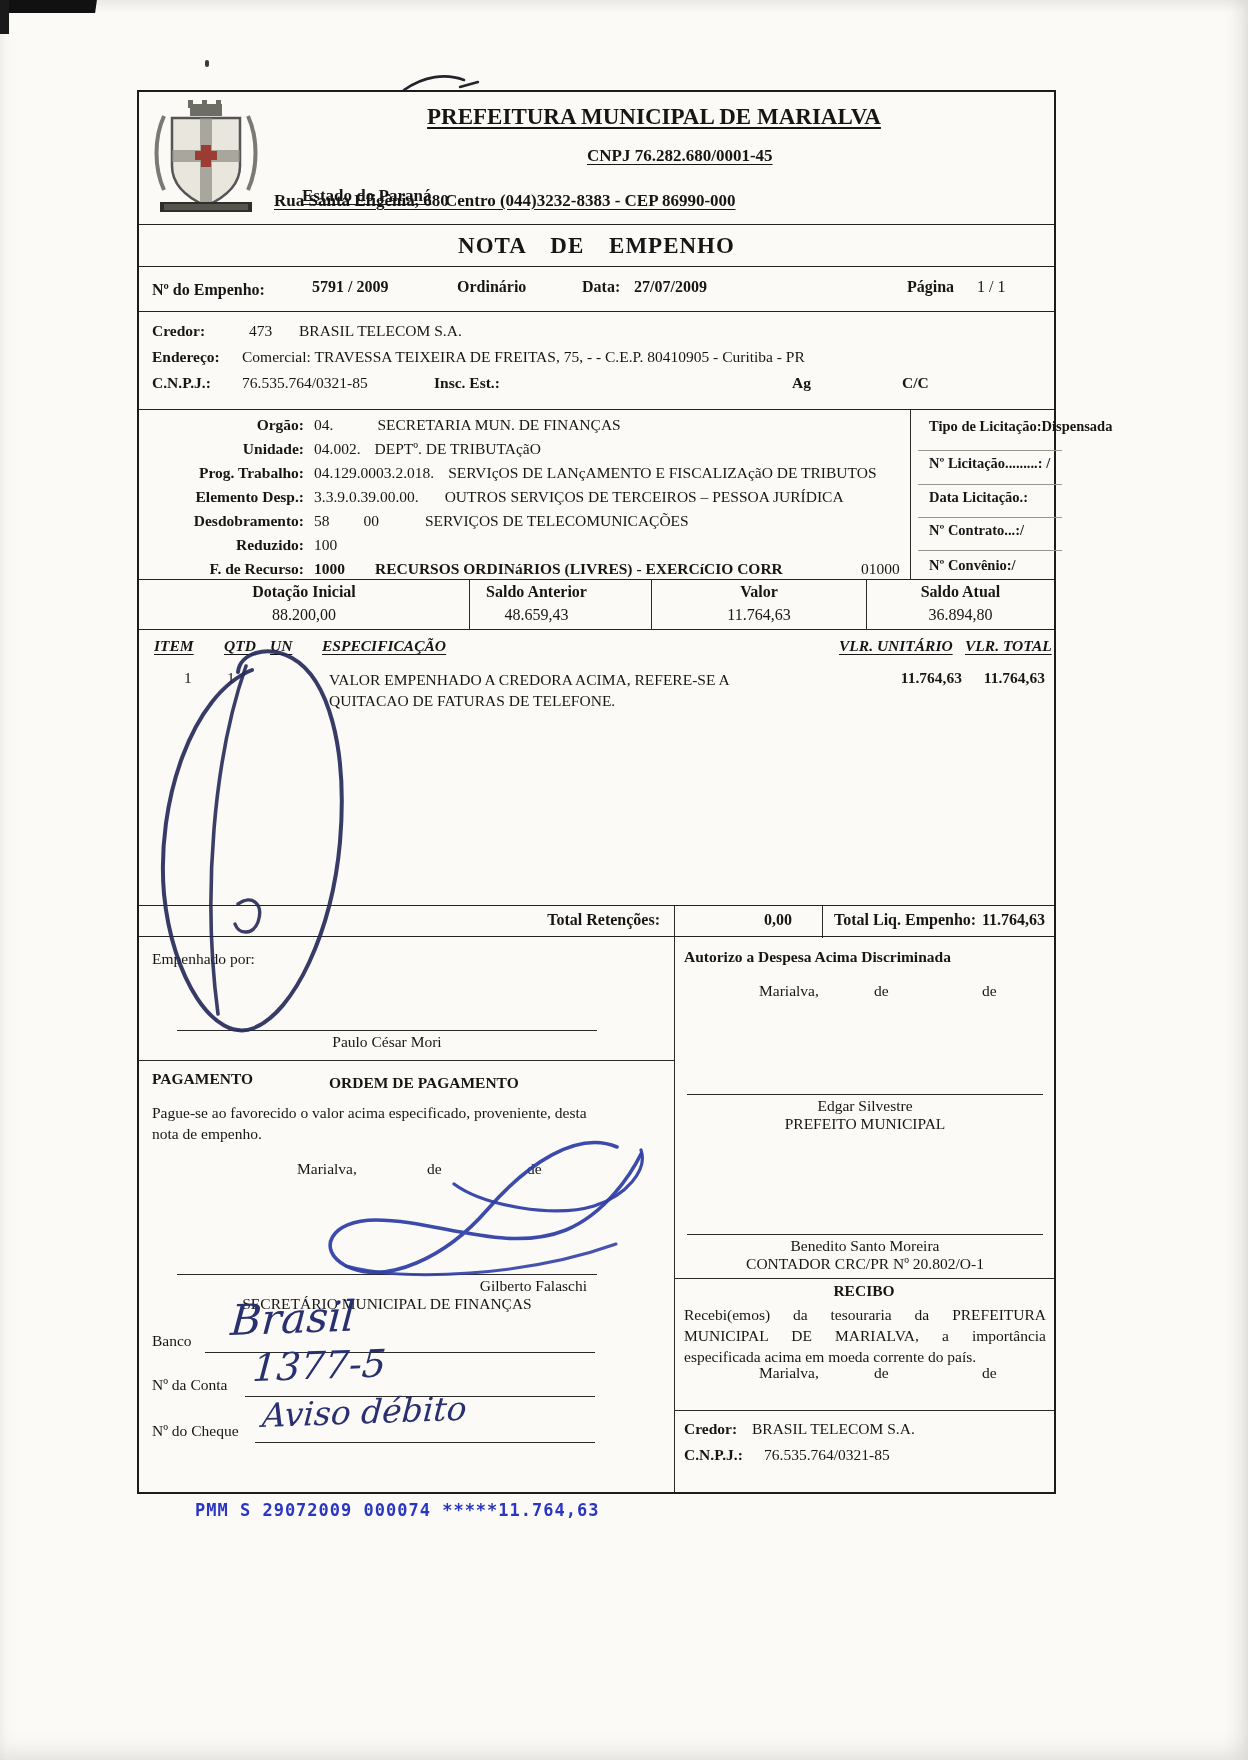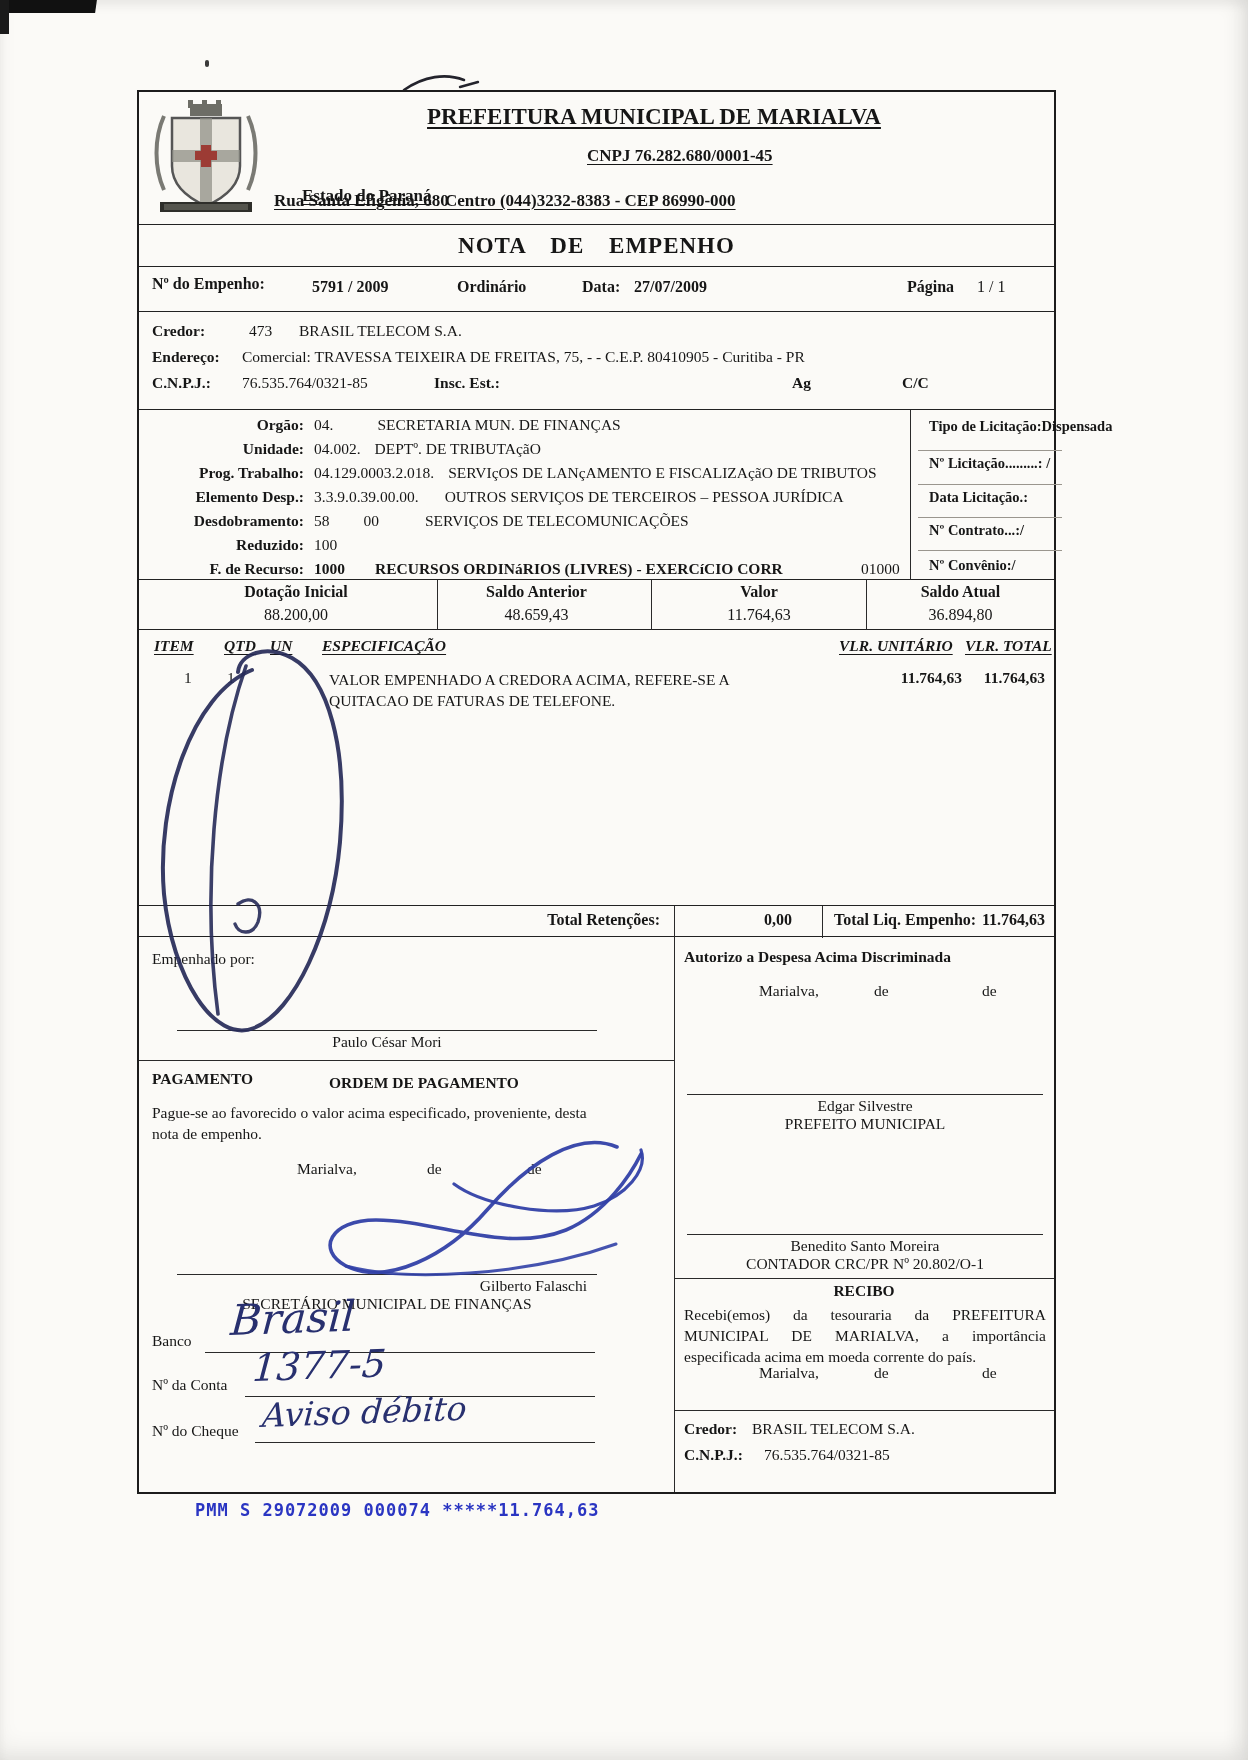--- a/index.html
+++ b/index.html
@@ -88,21 +88,21 @@
       <div class="abs b u" style="left:448px;top:54px;font-size:17px;">CNPJ 76.282.680/0001-45</div>
       <div class="abs b u" style="left:135px;top:99px;font-size:17px;">Rua Santa Efigênia, 680</div>
       <div class="abs b u" style="left:306px;top:99px;font-size:17px;">Centro   (044)3232-8383  -  CEP 86990-000</div>
     </div>
 
     <div class="sec bb c" style="top:133px;height:42px;">
       <span class="b" style="font-size:23px;word-spacing:18px;letter-spacing:1px;line-height:42px;">NOTA DE EMPENHO</span>
     </div>
 
     <div class="sec bb" style="top:175px;height:45px;">
-      <span class="abs b" style="left:13px;top:8px;">Nº do Empenho:</span>
+      <span class="abs b" style="left:13px;top:14px;">Nº do Empenho:</span>
       <span class="abs b" style="left:173px;top:11px;">5791 / 2009</span>
       <span class="abs b" style="left:318px;top:11px;">Ordinário</span>
       <span class="abs b" style="left:443px;top:11px;">Data:</span>
       <span class="abs b" style="left:495px;top:11px;">27/07/2009</span>
       <span class="abs b" style="left:768px;top:11px;">Página</span>
       <span class="abs" style="left:838px;top:11px;">1 / 1</span>
     </div>
 
     <div class="sec bb" style="top:220px;height:98px;font-size:15.5px;">
       <span class="abs b" style="left:13px;top:10px;">Credor:</span>
@@ -163,21 +163,21 @@
         <div class="thinline" style="left:0;width:144px;top:74px;"></div>
         <div class="lic-item" style="top:79px;">Data Licitação.:</div>
         <div class="thinline" style="left:0;width:144px;top:107px;"></div>
         <div class="lic-item" style="top:112px;">Nº Contrato...:/</div>
         <div class="thinline" style="left:0;width:144px;top:140px;"></div>
         <div class="lic-item" style="top:147px;">Nº Convênio:/</div>
       </div>
     </div>
 
     <div class="sec bb" style="top:488px;height:50px;">
-      <div class="saldo-cell" style="left:16px;width:283px;border-right:1.5px solid #2a2a2a;">
+      <div class="saldo-cell" style="left:0;width:331px;border-right:1.5px solid #2a2a2a;">
         <div class="saldo-label">Dotação Inicial</div>
         <div class="saldo-value">88.200,00</div>
       </div>
       <div class="saldo-cell" style="left:283px;width:230px;border-right:1.5px solid #2a2a2a;">
         <div class="saldo-label">Saldo Anterior</div>
         <div class="saldo-value">48.659,43</div>
       </div>
       <div class="saldo-cell" style="left:513px;width:215px;border-right:1.5px solid #2a2a2a;">
         <div class="saldo-label">Valor</div>
         <div class="saldo-value">11.764,63</div>

